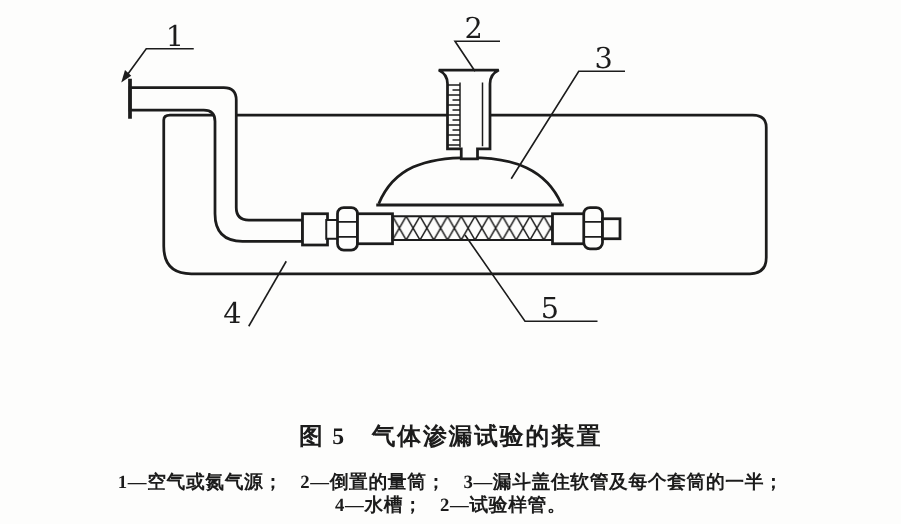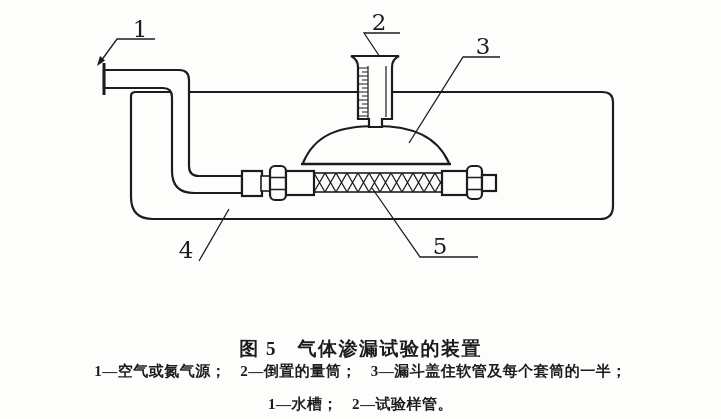--- a/index.html
+++ b/index.html
@@ -14,21 +14,21 @@
   svg { position:absolute; left:0; top:0; }
   .s2  { stroke:var(--ink); stroke-width:2.2; fill:none; stroke-linejoin:miter; stroke-linecap:butt; }
   .s2f { stroke:var(--ink); stroke-width:2.2; fill:var(--paper); stroke-linejoin:miter; }
   .s15 { stroke:var(--ink); stroke-width:1.6; fill:var(--paper); }
   .s1  { stroke:var(--ink); stroke-width:1.3; fill:none; }
   .thin{ stroke:var(--ink); stroke-width:1.2; fill:none; }
   .ink { fill:var(--ink); stroke:none; }
   .num { font:23px "DejaVu Serif","Liberation Serif",serif; fill:var(--ink); }
   .caption { position:absolute; left:0; width:721px; text-align:center; font-weight:bold; }
   #cap-title  { top:336px; font-size:19px; letter-spacing:1.5px; }
-  #cap-line1  { top:362px; font-size:15px; }
+  #cap-line1  { top:376px; font-size:15px; }
   #cap-line2  { top:395px; font-size:15px; }
   .legend-seg { display:inline-block; margin:0 7px; letter-spacing:0.5px; }
 </style>
 </head>
 <body>
 
 <div id="stage">
 
   <svg width="721" height="330" viewBox="0 0 721 330">
     <defs>
@@ -75,16 +75,16 @@
     <text class="num" x="440" y="254" text-anchor="middle">5</text>
   </svg>
 
   <div id="cap-title" class="caption">图 5　气体渗漏试验的装置</div>
 
   <div id="cap-line1" class="caption">
     <span class="legend-seg">1—空气或氮气源；</span><span class="legend-seg">2—倒置的量筒；</span><span class="legend-seg">3—漏斗盖住软管及每个套筒的一半；</span>
   </div>
 
   <div id="cap-line2" class="caption">
-    <span class="legend-seg">1—水槽；</span><span class="legend-seg">2—试验样管。</span>
+    <span class="legend-seg">4—水槽；</span><span class="legend-seg">2—试验样管。</span>
   </div>
 
 </div>
 
 </body></html>

